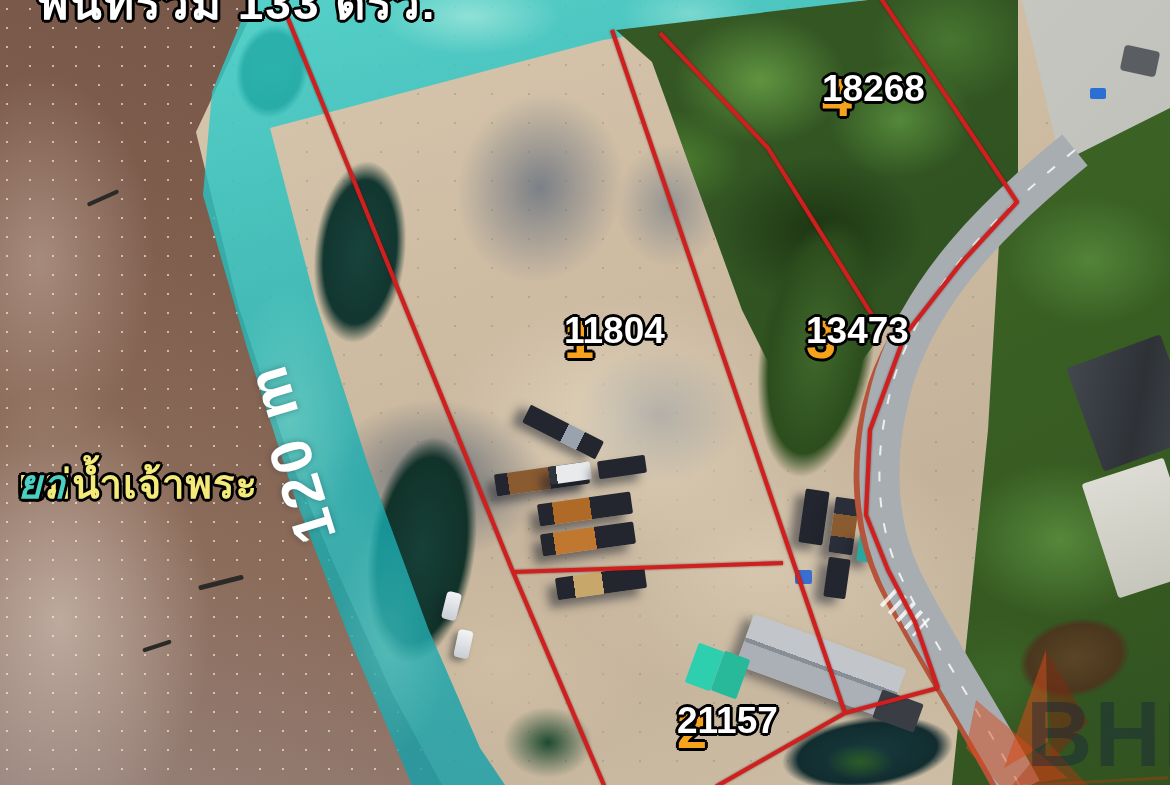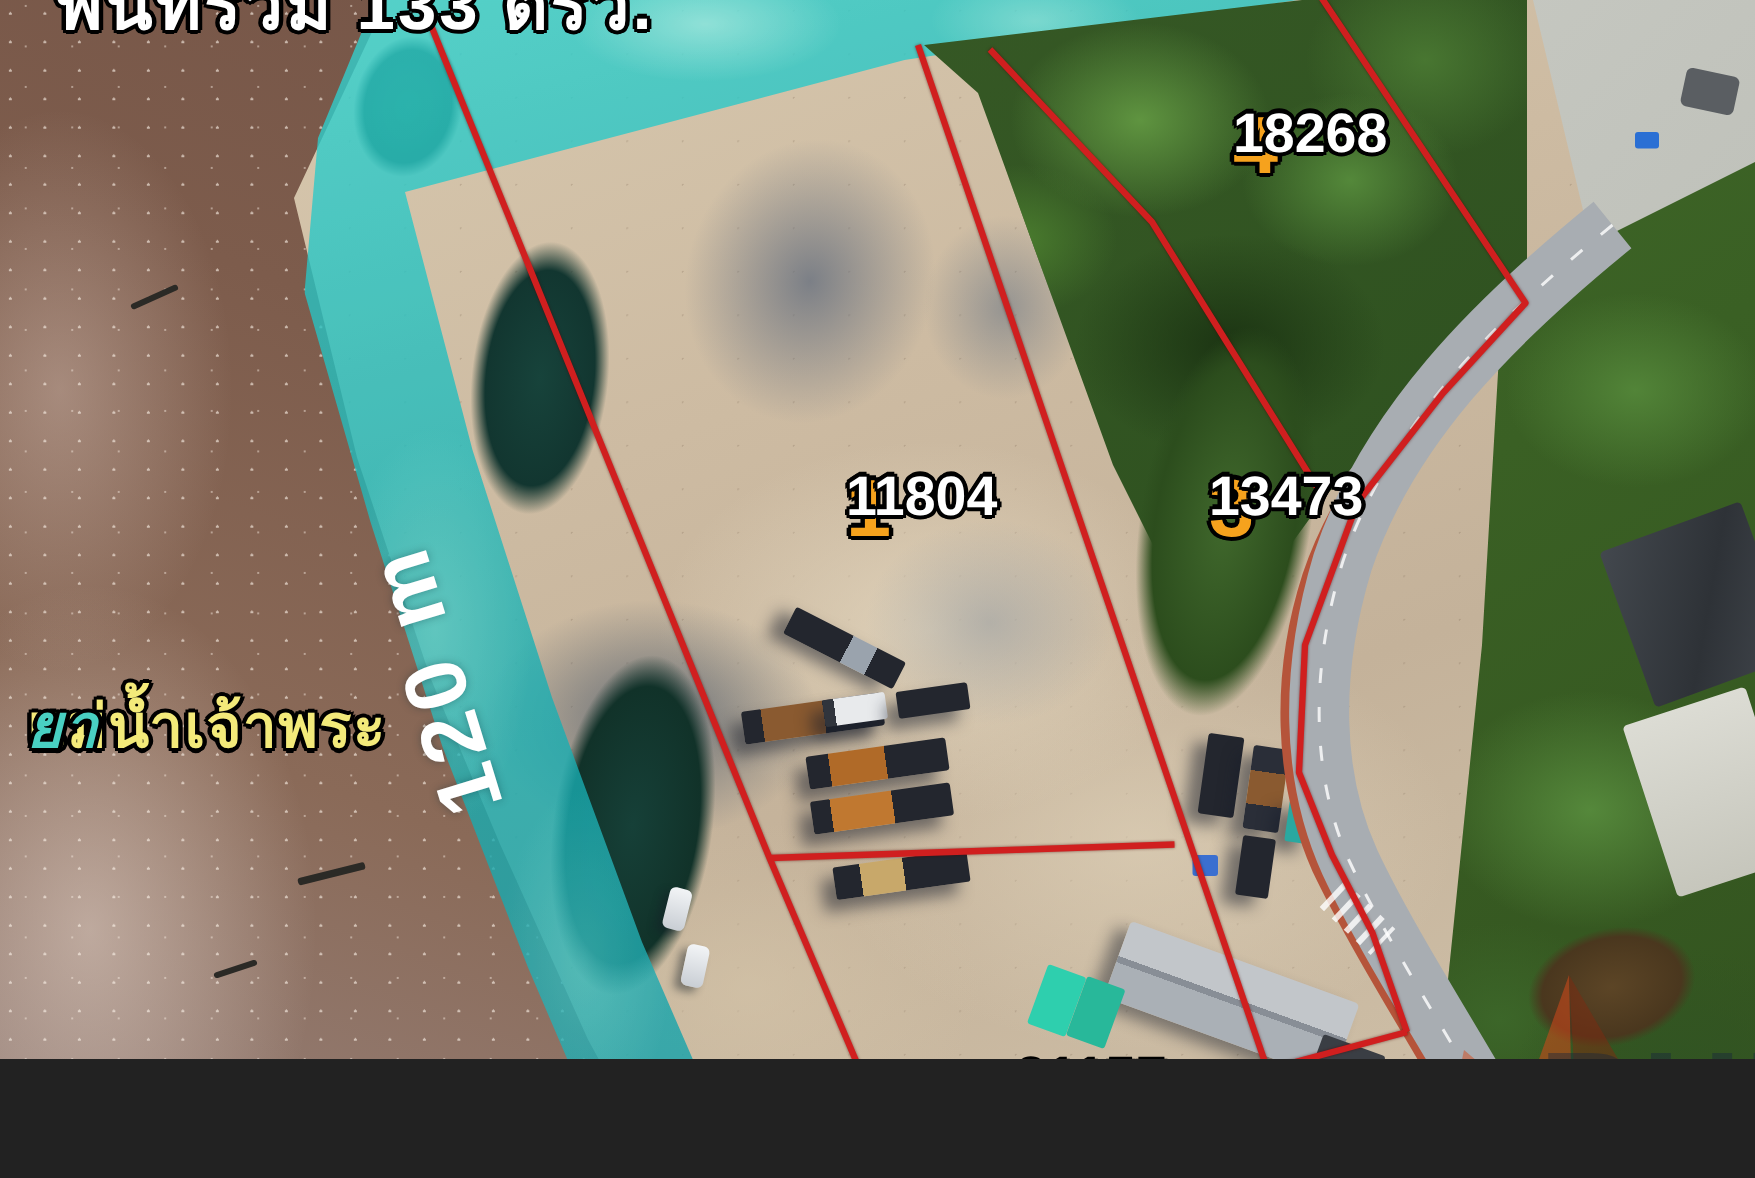--- a/index.html
+++ b/index.html
@@ -1,17 +1,17 @@
 <!DOCTYPE html>
 <html><head>
 <meta charset="utf-8">
 <style>
   html,body{margin:0;padding:0;background:#222;}
   #stage{
-    position:relative;width:1170px;height:706px;overflow:hidden;
+    position:relative;width:1170px;height:785px;overflow:hidden;
     font-family:"Liberation Sans",sans-serif;
     background:linear-gradient(160deg,#d9cab0 0%,#cdbba2 40%,#c4b29a 68%,#cfc0a8 100%);
   }
   #stage *{position:absolute;box-sizing:border-box;}
   .lyr{pointer-events:none;}
 
   
   #sand-texture{left:0;top:0;width:1170px;height:785px;
     background-image:
       radial-gradient(ellipse 260px 180px at 620px 420px, rgba(232,220,196,.7), transparent 70%),

